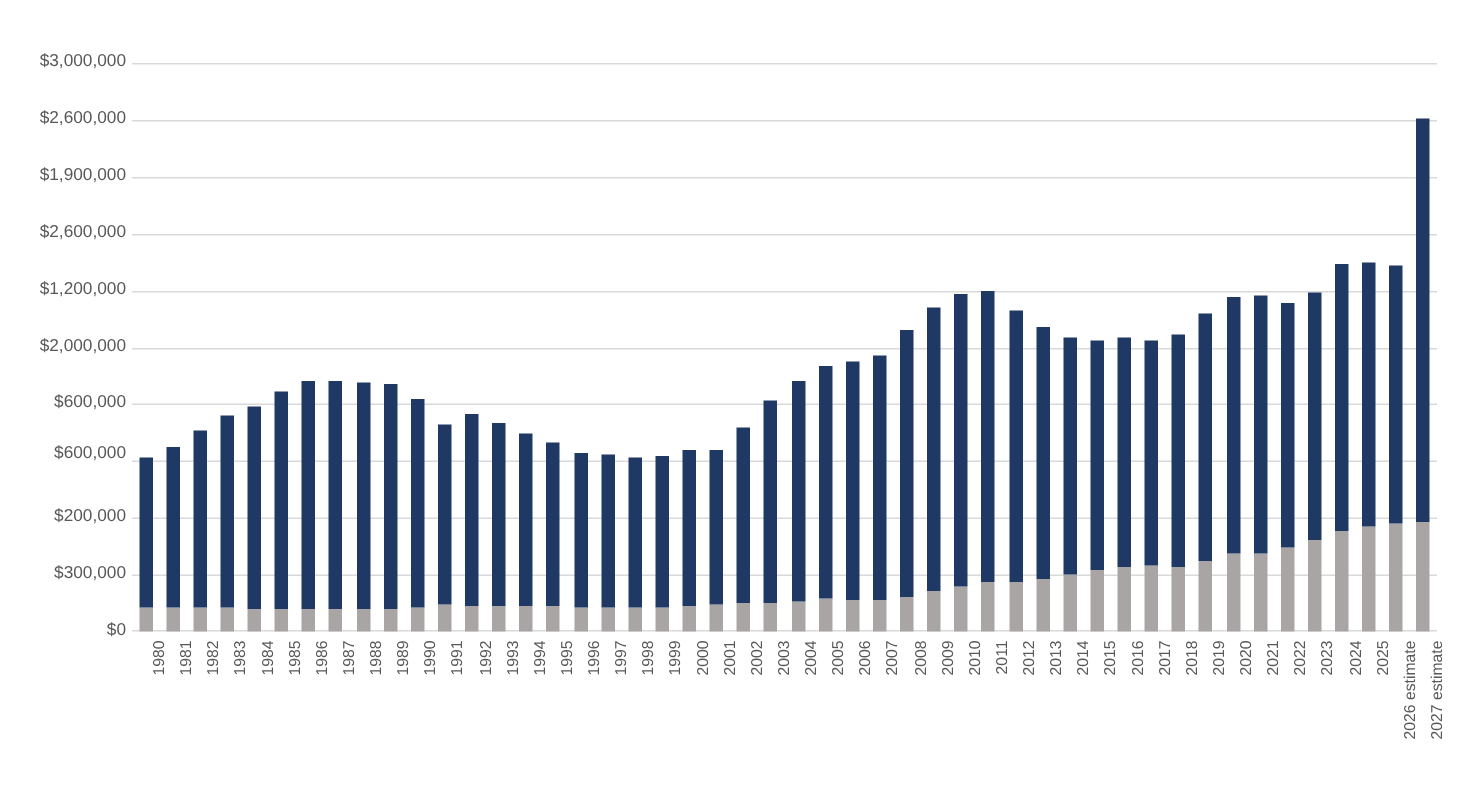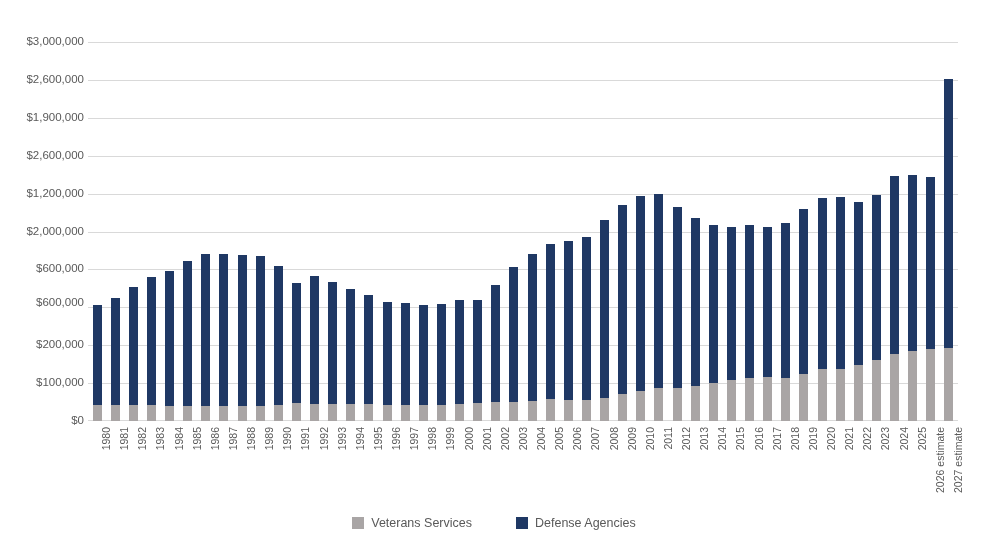--- a/index.html
+++ b/index.html
@@ -151,32 +151,22 @@
       <div class="bar-seg" style="left: 783.938px; bottom: 60.64px; height: 165.623px; background: rgb(31, 56, 100);"></div>
       <div class="bar-seg" style="left: 802.062px; bottom: 0px; height: 67.462px; background: rgb(169, 165, 165);"></div>
       <div class="bar-seg" style="left: 802.062px; bottom: 67.462px; height: 177.561px; background: rgb(31, 56, 100);"></div>
       <div class="bar-seg" style="left: 820.188px; bottom: 0px; height: 69.9255px; background: rgb(169, 165, 165);"></div>
       <div class="bar-seg" style="left: 820.188px; bottom: 69.9255px; height: 176.424px; background: rgb(31, 56, 100);"></div>
       <div class="bar-seg" style="left: 838.312px; bottom: 0px; height: 71.8205px; background: rgb(169, 165, 165);"></div>
       <div class="bar-seg" style="left: 838.312px; bottom: 71.8205px; height: 172.445px; background: rgb(31, 56, 100);"></div>
       <div class="bar-seg" style="left: 856.438px; bottom: 0px; height: 73.3365px; background: rgb(169, 165, 165);"></div>
       <div class="bar-seg" style="left: 856.438px; bottom: 73.3365px; height: 268.711px; background: rgb(31, 56, 100);"></div>
     </div>
-  <div class="legend">
-    <div class="legend-item">
-      <span class="legend-swatch" style="background: rgb(169, 165, 165);"></span>
-      <span class="legend-label">Veterans Services</span>
-    </div>
-    <div class="legend-item">
-      <span class="legend-swatch" style="background: rgb(31, 56, 100);"></span>
-      <span class="legend-label">Defense Agencies</span>
-    </div>
-  </div>
 <div class="ytick" style="top: 414px;">$0</div>
-    <div class="ytick" style="top: 376.1px;">$100,000</div>
+    <div class="ytick" style="top: 376.1px;">$300,000</div>
     <div class="ytick" style="top: 338.2px;">$200,000</div>
     <div class="ytick" style="top: 296px;">$600,000</div>
     <div class="ytick" style="top: 262.4px;">$600,000</div>
     <div class="ytick" style="top: 224.5px;">$2,000,000</div>
     <div class="ytick" style="top: 186.6px;">$1,200,000</div>
     <div class="ytick" style="top: 148.7px;">$2,600,000</div>
     <div class="ytick" style="top: 110.8px;">$1,900,000</div>
     <div class="ytick" style="top: 72.9px;">$2,600,000</div>
     <div class="ytick" style="top: 35px;">$3,000,000</div>
     <span class="xlabel" style="left: 100.062px; top: 427px;">1980</span>

